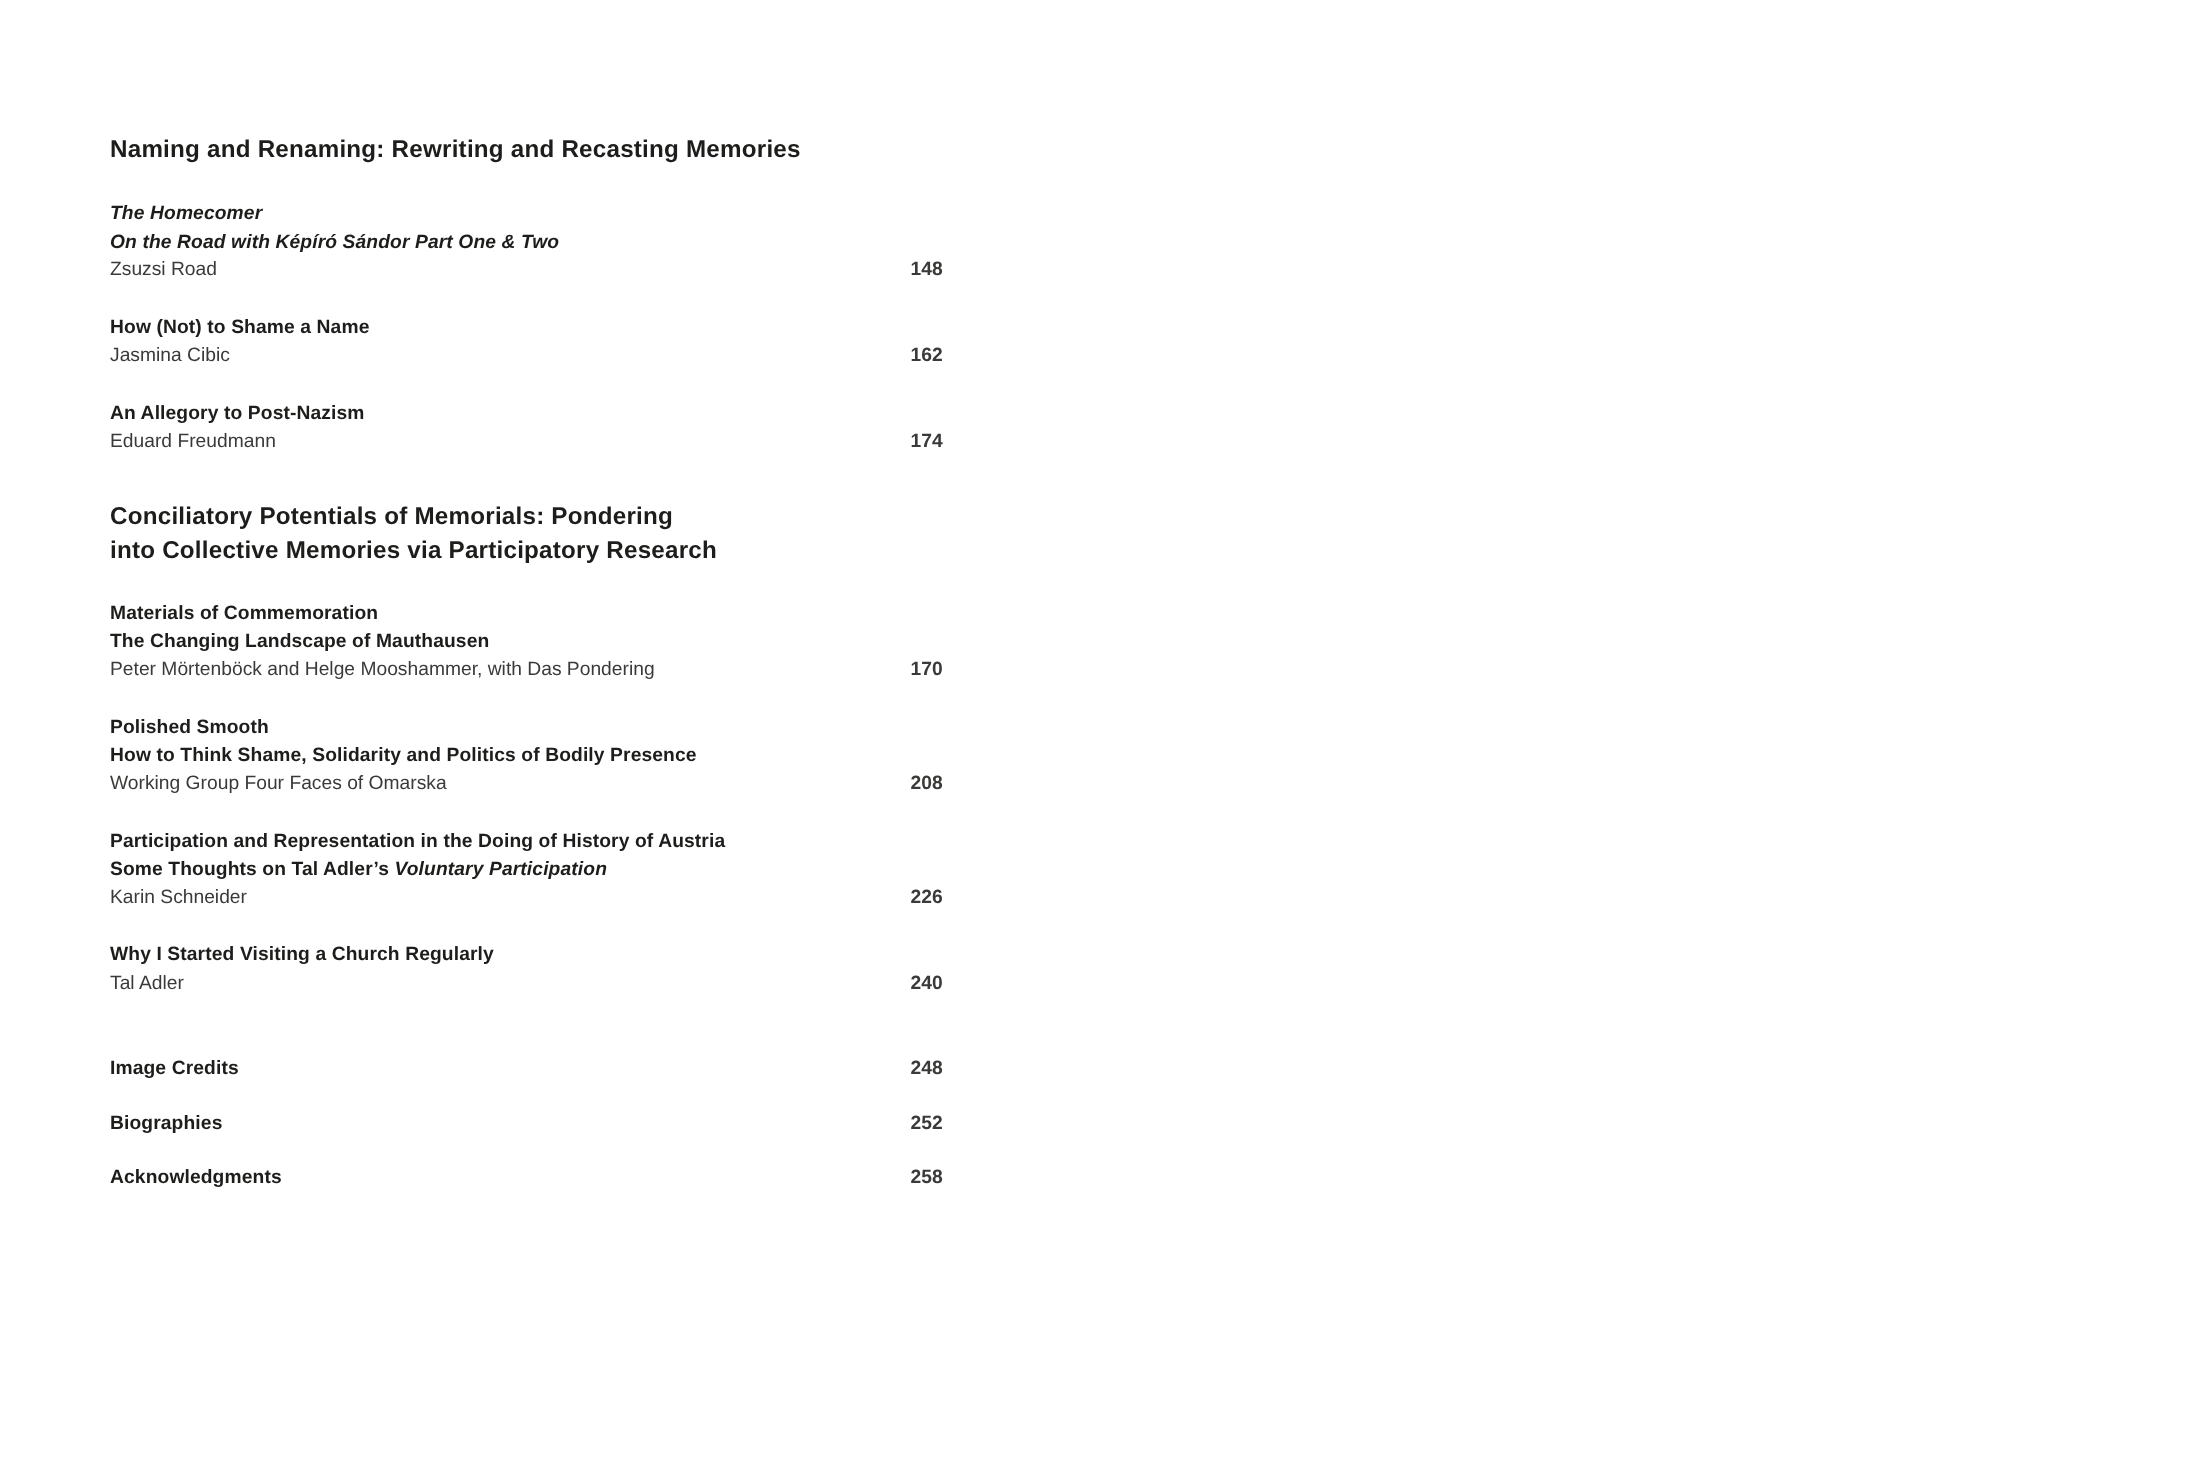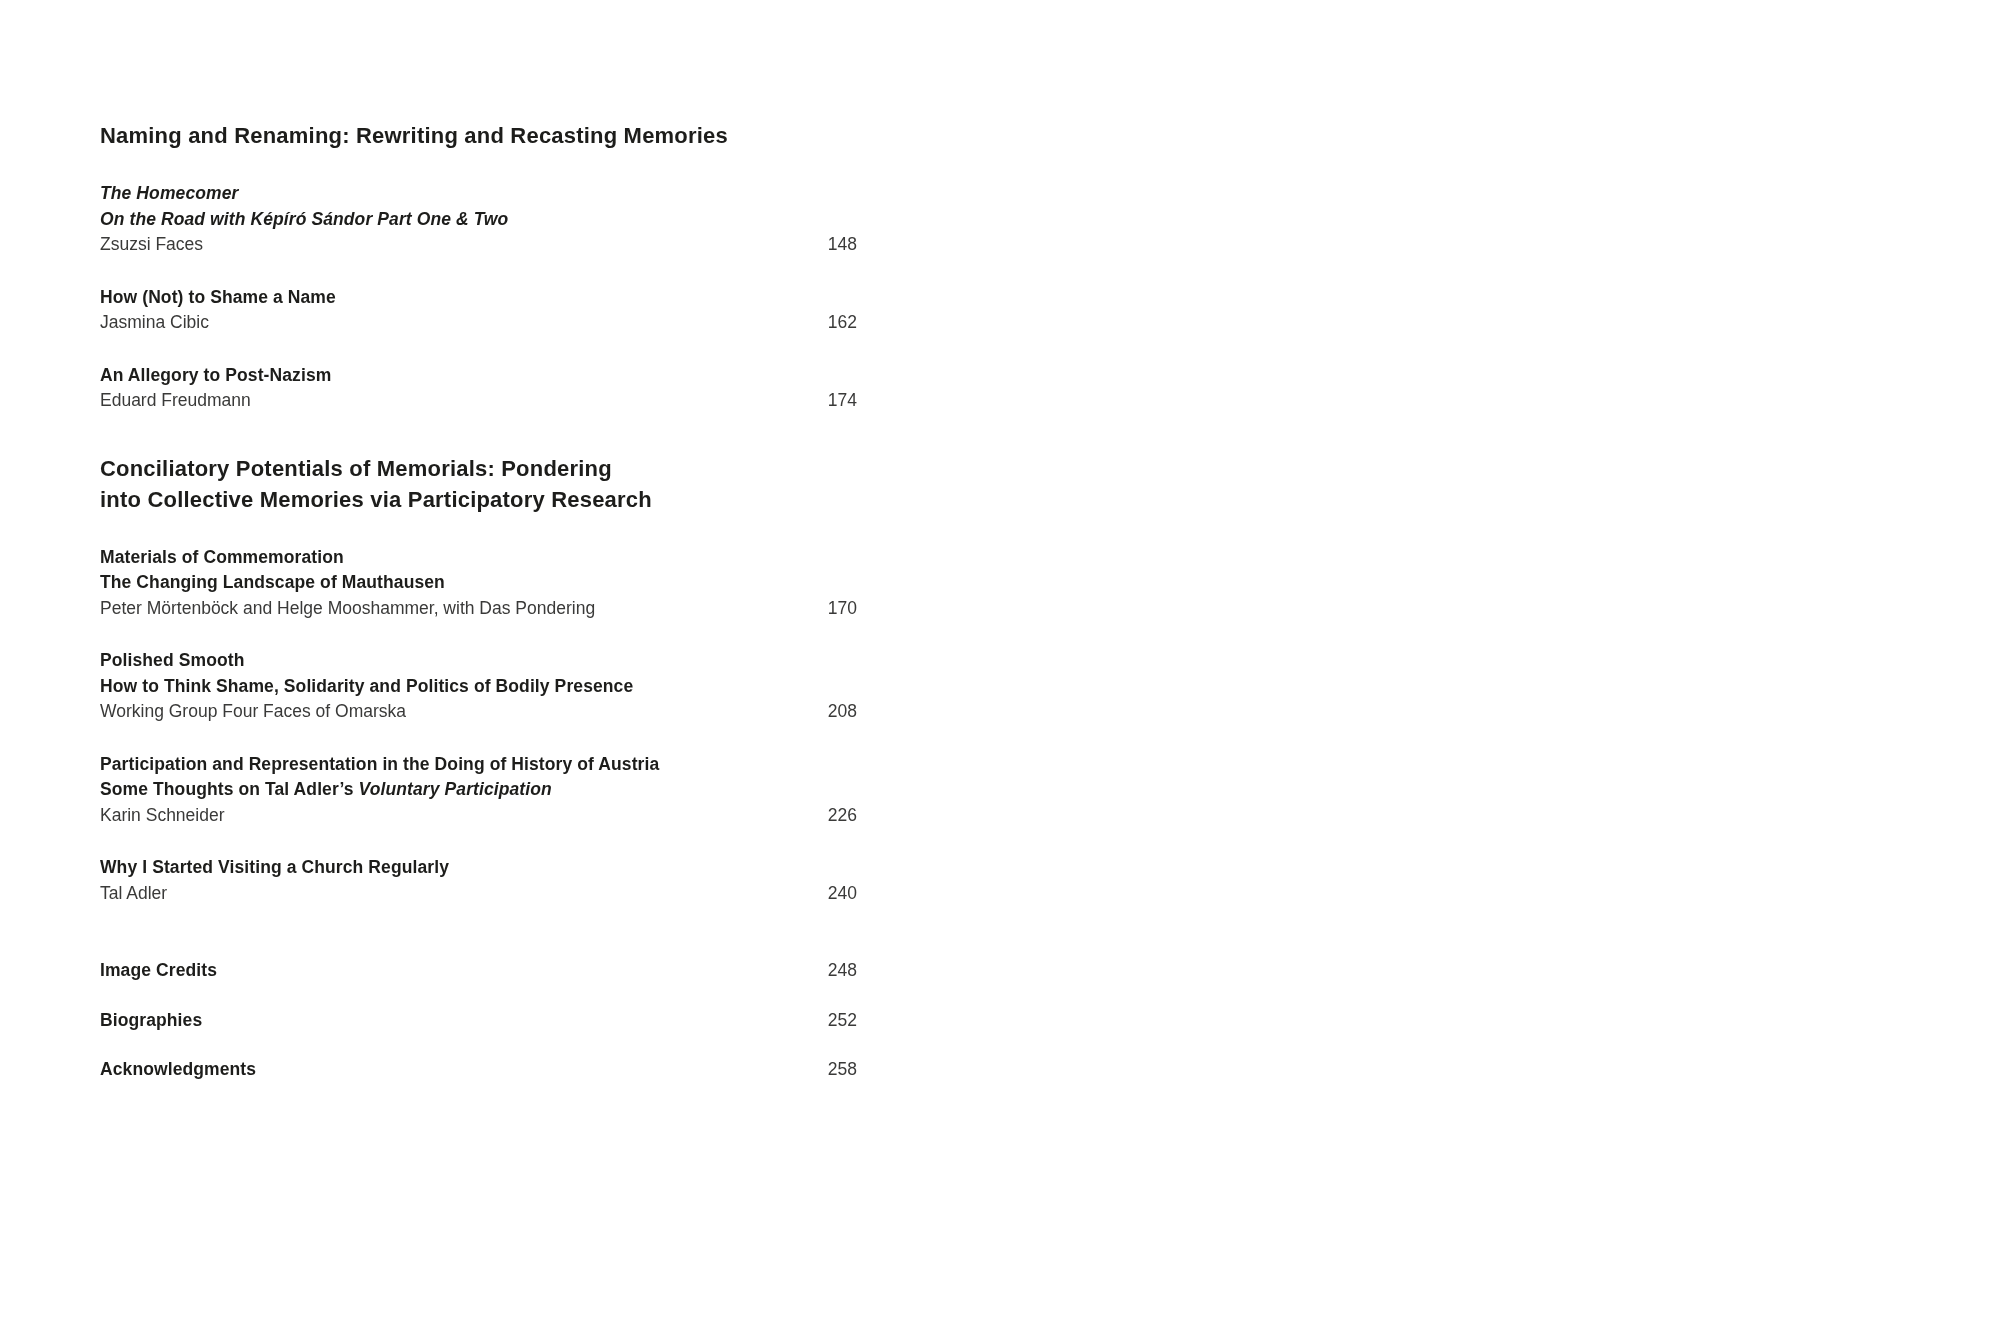--- a/index.html
+++ b/index.html
@@ -66,38 +66,38 @@
     line-height: 25.5px;
   }
   .backmatter-title {
     font-size: 17.5px;
     font-weight: 700;
     letter-spacing: 0.1px;
     color: #1d1d1b;
   }
   .page-num {
     font-size: 17.5px;
-    font-weight: 400;
+    font-weight: 700;
     color: #3a3a39;
   }
 </style>
 </head>
 <body>
 
 <div class="page">
   <div class="toc" id="toc-root">
       <div class="section">
         <h2 class="section-heading">
           <div class="heading-line">Naming and Renaming: Rewriting and Recasting Memories</div>
         </h2>
         <div class="entry">
           <div class="entry-title-line"><span class="i">The Homecomer</span></div>
           <div class="entry-title-line"><span class="i">On the Road with Képíró Sándor Part One &amp; Two</span></div>
           <div class="byline-row">
-            <span class="author">Zsuzsi Faces</span>
+            <span class="author">Zsuzsi Road</span>
             <span class="page-num">148</span>
           </div>
         </div>
         <div class="entry">
           <div class="entry-title-line"><span>How (Not) to Shame a Name</span></div>
           <div class="byline-row">
             <span class="author">Jasmina Cibic</span>
             <span class="page-num">162</span>
           </div>
         </div>

